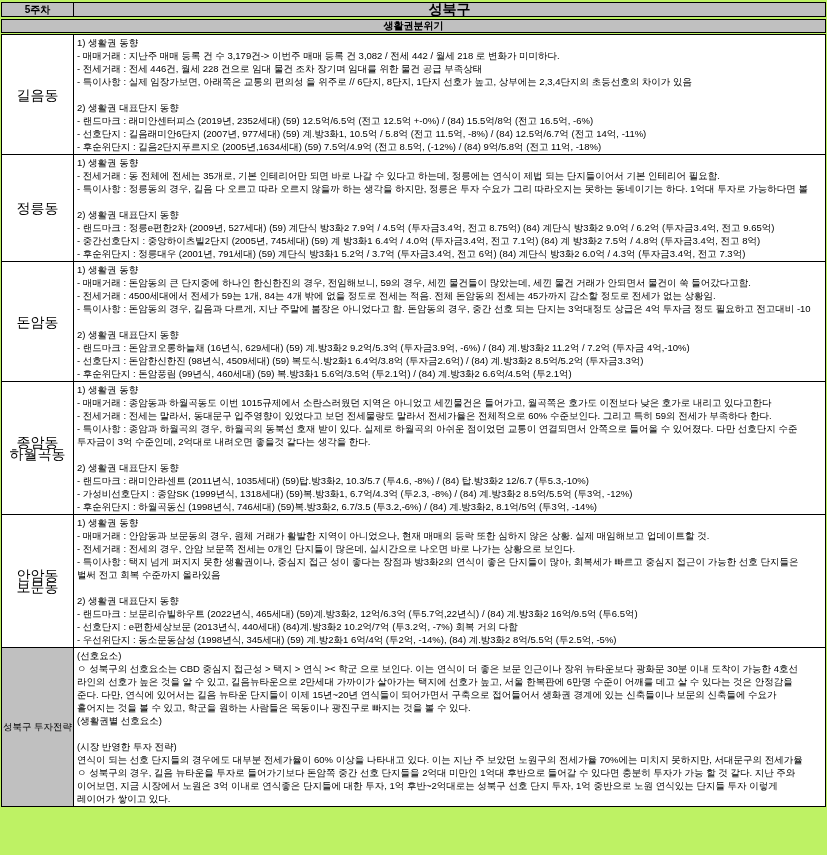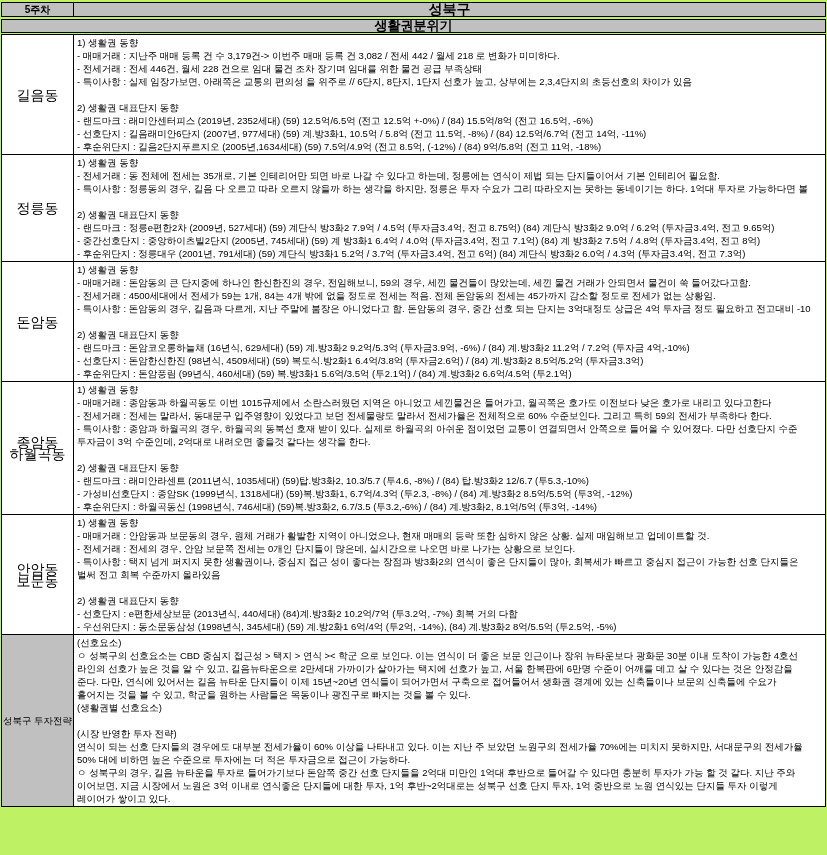--- a/index.html
+++ b/index.html
@@ -6,21 +6,21 @@
   html,body { margin:0; padding:0; background:#fff; }
   body { font-family:"Liberation Sans","DejaVu Sans",sans-serif; color:#000; }
   .sheet { width:827px; height:855px; padding:2px 1px 1px 1px; overflow:hidden; background:#bef264; }
 
   .hrow { display:flex; border:1px solid #000; height:15px; margin-bottom:2px; background:#c0c0c0; }
   .hrow .wk { width:72px; border-right:1px solid #000; display:flex; align-items:center; justify-content:center;
               font-weight:bold; font-size:10px; flex:none; }
   .hrow .dist { flex:1; display:flex; align-items:center; justify-content:center; font-weight:bold; font-size:14px; }
 
   .subrow { border:1px solid #000; height:14px; margin-bottom:2px; background:#c0c0c0;
-            display:flex; align-items:center; justify-content:center; font-weight:bold; font-size:13px; }
+            display:flex; align-items:center; justify-content:center; font-weight:bold; font-size:10px; }
 
   .brow { display:flex; border:1px solid #000; margin-top:-1px; background:#fff; }
   .brow .lbl { width:72px; border-right:1px solid #000; display:flex; align-items:center; justify-content:center;
                text-align:center; font-size:14px; white-space:pre-line; flex:none; line-height:12px; }
   .brow .lbl.gray { background:#c0c0c0; font-size:9.5px; }
   .brow .content { flex:1; padding:1px 3px; overflow:hidden; min-width:0; }
   .line { height:13px; line-height:13px; white-space:nowrap; overflow:hidden; font-size:9.5px; }
   .line.bold { font-weight:normal; }
 </style>
 </head>
@@ -94,36 +94,36 @@
         <div class="lbl">안암동
 보문동</div>
         <div class="content">
           <div class="line bold">1) 생활권 동향</div>
           <div class="line">- 매매거래 : 안암동과 보문동의 경우, 원체 거래가 활발한 지역이 아니었으나, 현재 매매의 등락 또한 심하지 않은 상황. 실제 매임해보고 업데이트할 것.</div>
           <div class="line">- 전세거래 : 전세의 경우, 안암 보문쪽 전세는 0개인 단지들이 많은데, 실시간으로 나오면 바로 나가는 상황으로 보인다.</div>
           <div class="line">- 특이사항 : 택지 넘게 퍼지지 못한 생활권이나, 중심지 접근 성이 좋다는 장점과 방3화2의 연식이 좋은 단지들이 많아, 회복세가 빠르고 중심지 접근이 가능한 선호 단지들은</div>
           <div class="line">벌써 전고 회복 수준까지 올라있음</div>
           <div class="line">&nbsp;</div>
           <div class="line bold">2) 생활권 대표단지 동향</div>
+          <div class="line">- 랜드마크 : 보문리슈빌하우트 (2022년식, 465세대) (59)계.방3화2, 12억/6.3억 (투5.7억,22년식) / (84) 계.방3화2 16억/9.5억 (투6.5억)</div>
           <div class="line">- 선호단지 : e편한세상보문 (2013년식, 440세대) (84)계.방3화2 10.2억/7억 (투3.2억, -7%) 회복 거의 다함</div>
           <div class="line">- 우선위단지 : 동소문동삼성 (1998년식, 345세대) (59) 계.방2화1 6억/4억 (투2억, -14%), (84) 계.방3화2 8억/5.5억 (투2.5억, -5%)</div>
         </div>
       </div>
       <div class="brow">
         <div class="lbl gray">성북구 투자전략</div>
         <div class="content">
           <div class="line bold">(선호요소)</div>
           <div class="line">ㅇ 성북구의 선호요소는 CBD 중심지 접근성 &gt; 택지 &gt; 연식 &gt;&lt; 학군 으로 보인다. 이는 연식이 더 좋은 보문 인근이나 장위 뉴타운보다 광화문 30분 이내 도착이 가능한 4호선</div>
           <div class="line">라인의 선호가 높은 것을 알 수 있고, 길음뉴타운으로 2만세대 가까이가 살아가는 택지에 선호가 높고, 서울 한복판에 6만명 수준이 어깨를 데고 살 수 있다는 것은 안정감을</div>
           <div class="line">준다. 다만, 연식에 있어서는 길음 뉴타운 단지들이 이제 15년~20년 연식들이 되어가면서 구축으로 접어들어서 생화권 경계에 있는 신축들이나 보문의 신축들에 수요가</div>
           <div class="line">흩어지는 것을 볼 수 있고, 학군을 원하는 사람들은 목동이나 광진구로 빠지는 것을 볼 수 있다.</div>
           <div class="line bold">(생활권별 선호요소)</div>
           <div class="line">&nbsp;</div>
           <div class="line bold">(시장 반영한 투자 전략)</div>
           <div class="line">연식이 되는 선호 단지들의 경우에도 대부분 전세가율이 60% 이상을 나타내고 있다. 이는 지난 주 보았던 노원구의 전세가율 70%에는 미치지 못하지만, 서대문구의 전세가율</div>
-          <div class="line">50% 대에 비하면 높은 수준으로 투자에는 더 적은 투자금으로 접근이 가능하다.</div>
           <div class="line">ㅇ 성북구의 경우, 길음 뉴타운을 투자로 들어가기보다 돈암쪽 중간 선호 단지들을 2억대 미만인 1억대 후반으로 들어갈 수 있다면 충분히 투자가 가능 할 것 같다. 지난 주와</div>
           <div class="line">이어보면, 지금 시장에서 노원은 3억 이내로 연식좋은 단지들에 대한 투자, 1억 후반~2억대로는 성북구 선호 단지 투자, 1억 중반으로 노원 연식있는 단지들 투자 이렇게</div>
           <div class="line">레이어가 쌓이고 있다.</div>
         </div>
       </div>
     </div>
 </div>
 
 </body></html>

